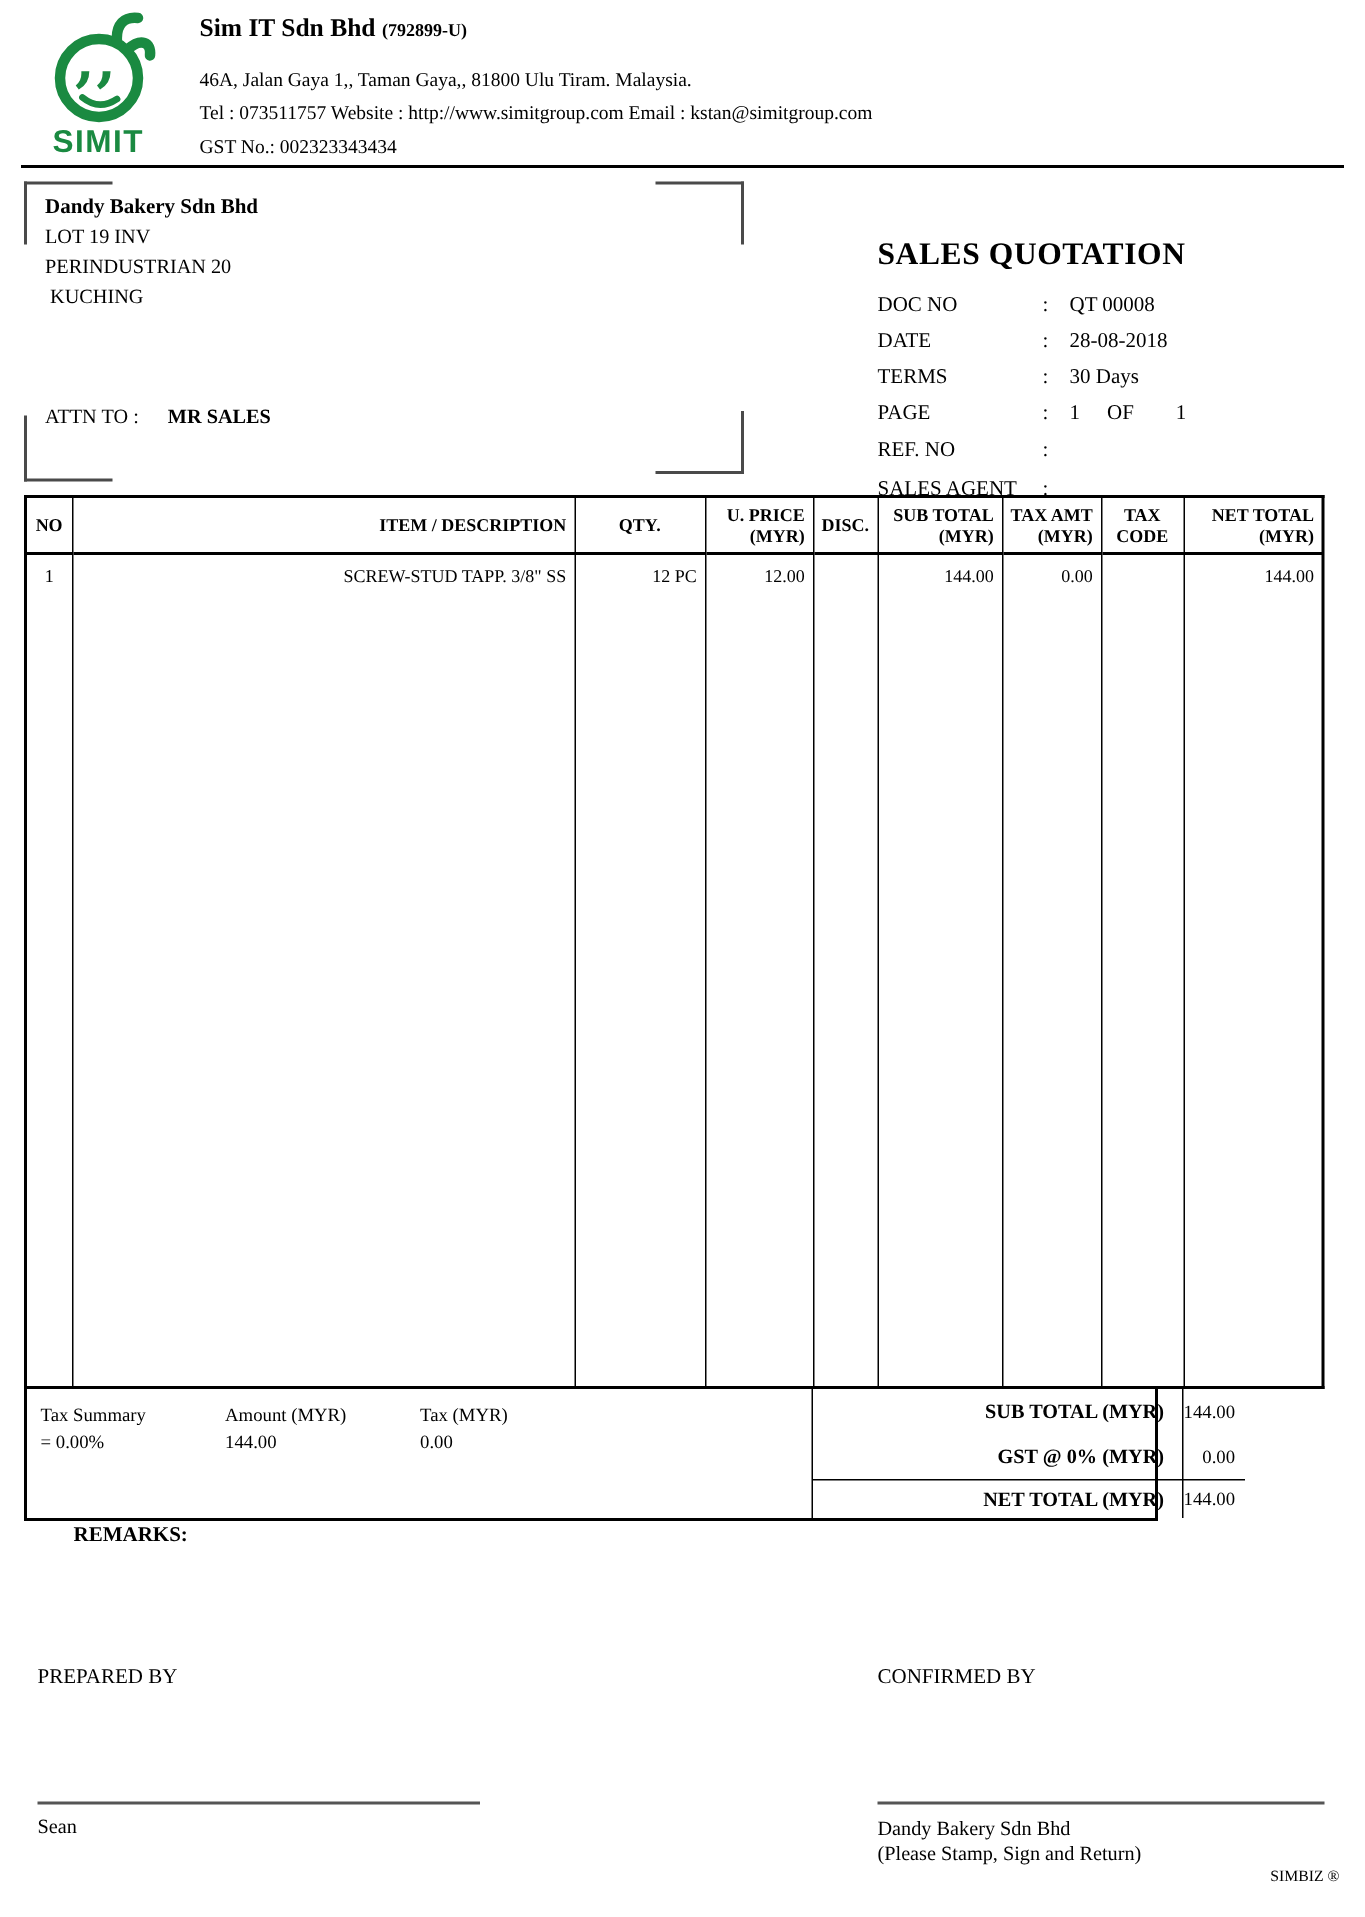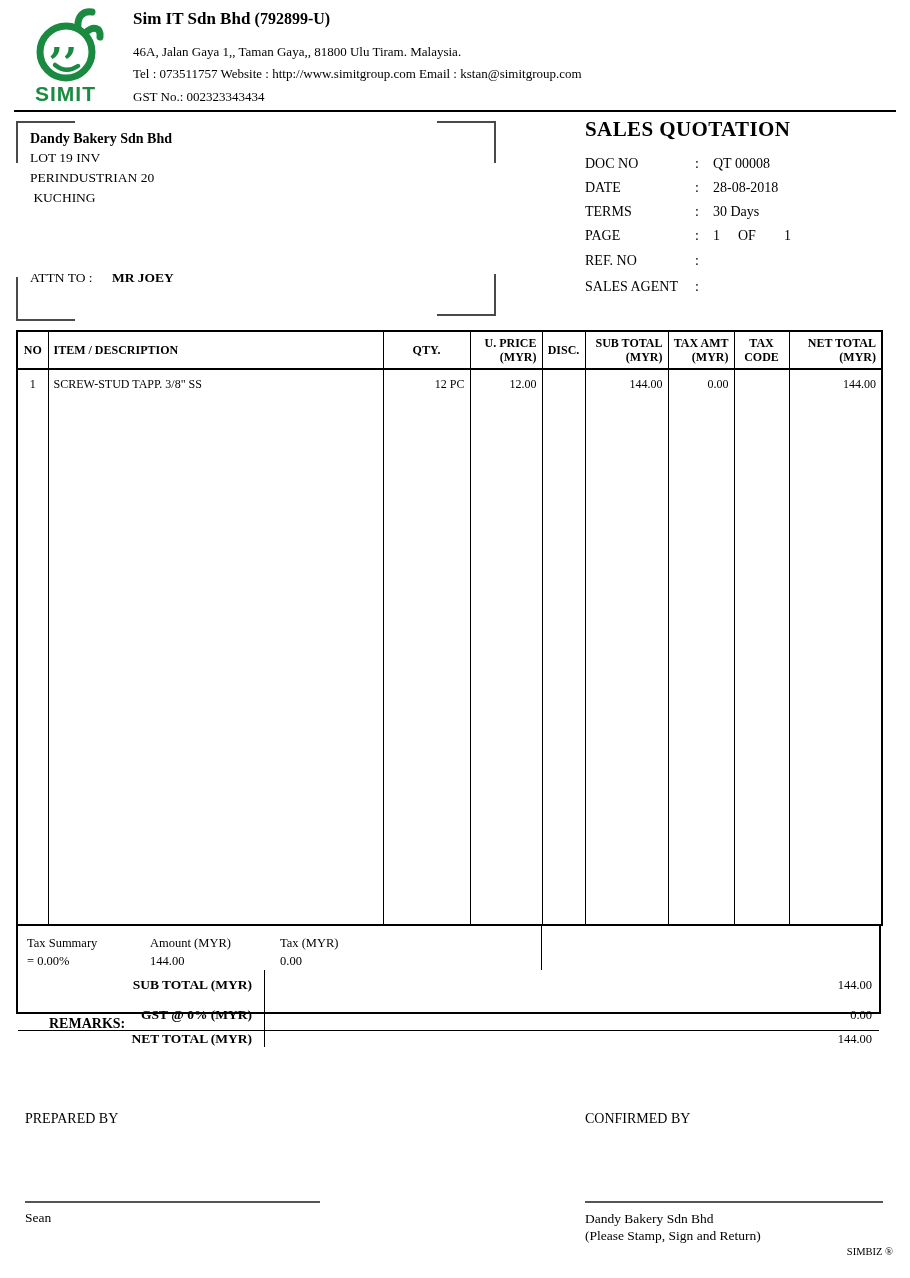--- a/index.html
+++ b/index.html
@@ -5,21 +5,21 @@
   html,body{margin:0;padding:0;background:#fff;}
   .page{
     position:relative;width:910px;height:1278px;background:#fff;overflow:hidden;
     font-family:"Liberation Serif","DejaVu Serif",serif;color:#000;
   }
   .abs{position:absolute;}
   
   .logo{left:33px;top:8px;width:72px;height:98px;}
   .company-info{left:133px;top:8px;width:640px;}
   .co-name-row{font-size:17px;font-weight:bold;line-height:22px;}
-  .co-reg{font-size:16px;font-weight:bold;}
+  .co-reg{font-size:12px;font-weight:bold;}
   .co-small{font-size:13px;line-height:15px;}
   .co-addr{margin-top:14px;}
   .co-contact{margin-top:7px;}
   .co-gst{margin-top:8px;}
   .top-rule{left:14px;top:110px;width:882px;height:2px;background:#000;}
   
   .brk{width:57px;height:40px;}
   .br-tl{left:16px;top:121px;border-top:2px solid #4a4a4a;border-left:2px solid #4a4a4a;}
   .br-tr{left:437px;top:121px;border-top:2px solid #4a4a4a;border-right:2px solid #4a4a4a;}
   .br-bl{left:16px;top:277px;height:42px;border-left:2px solid #4a4a4a;border-bottom:2px solid #4a4a4a;}
@@ -27,39 +27,39 @@
   
   .customer-block{left:30px;top:129px;width:390px;}
   .cust-name{font-size:14px;font-weight:bold;line-height:19px;}
   .cust-line{font-size:13.5px;line-height:20px;white-space:pre-wrap;}
   .cust-line:first-of-type{margin-top:4px;}
   .attn-row{left:30px;top:270px;font-size:13.5px;}
   .attn-label{display:inline-block;}
   .attn-value{display:inline-block;font-weight:bold;margin-left:16px;}
   
   .doc-head{left:585px;top:116px;width:305px;}
-  .doc-title{font-size:21px;font-weight:bold;letter-spacing:0.4px;line-height:26px;}
+  .doc-title{font-size:21px;font-weight:bold;letter-spacing:0.4px;line-height:26px;margin-top:40px;}
   .doc-rows{margin-top:10px;}
   .doc-row{display:flex;height:24px;align-items:center;font-size:14px;}
   .doc-row.tall{height:26px;}
   .doc-label{width:110px;flex:none;}
   .doc-colon{width:18px;flex:none;}
   .doc-value{flex:1;}
   .of-label{margin-left:18px;}
   .of-value{margin-left:28px;}
   
   .table-wrap{left:16px;top:330px;width:865px;}
   table.items{width:865px;border-collapse:collapse;table-layout:fixed;border:2px solid #000;padding-left:28px;}
   table.items th,table.items td{border:1px solid #000;padding:2px 5px;font-size:12px;overflow:hidden;}
   table.items th{font-weight:bold;line-height:14px;border-bottom-width:2px;height:32px;}
   table.items td{vertical-align:top;padding-top:7px;height:545px;}
-  .al{text-align:left;margin-left:40px;} .ac{text-align:center;} .ar{text-align:right;}
-  
-  .bottom-section{width:865px;height:88px;border:2px solid #000;border-top:none;
-    box-sizing:border-box;display:flex;flex-direction:column;}
+  .al{text-align:right;margin-left:40px;} .ac{text-align:center;} .ar{text-align:right;}
+  
+  .bottom-section{width:756px;height:88px;border:2px solid #000;border-top:none;
+    box-sizing:border-box;display:flex;}
   .tax-cell{width:524px;flex:none;border-right:1px solid #000;padding:8px 0 0 9px;box-sizing:border-box;font-size:12.5px;}
   .tax-line{display:flex;line-height:18px;}
   .tax-c1{width:123px;flex:none;}
   .tax-c2{width:130px;flex:none;}
   .totals{flex:1;display:grid;grid-template-columns:246px 1fr;grid-template-rows:30px 30px 1fr;}
   .t-label{display:flex;align-items:center;justify-content:flex-end;padding-right:12px;font-weight:bold;font-size:13.5px;}
   .t-value{display:flex;align-items:center;justify-content:flex-end;padding-right:7px;border-left:1px solid #000;font-size:12.5px;}
   .t-net{border-top:1.5px solid #000;}
   
   .remarks{left:25px;top:1016px;font-size:14px;font-weight:bold;margin-left:24px;}
@@ -107,21 +107,21 @@
 
   <div class="abs customer-block">
     <div class="cust-name">Dandy Bakery Sdn Bhd</div>
     <div class="cust-line">LOT 19 INV</div>
     <div class="cust-line">PERINDUSTRIAN 20</div>
     <div class="cust-line"> KUCHING</div>
   </div>
 
   <div class="abs attn-row">
     <span class="attn-label">ATTN TO :</span>
-    <span class="attn-value">MR JOEY</span>
+    <span class="attn-value">MR SALES</span>
   </div>
 
   <div class="abs doc-head">
     <div class="doc-title">SALES QUOTATION</div>
     <div class="doc-rows">
       <div class="doc-row">
         <span class="doc-label">DOC NO</span>
         <span class="doc-colon">:</span>
         <span class="doc-value">QT 00008</span>
       </div>

